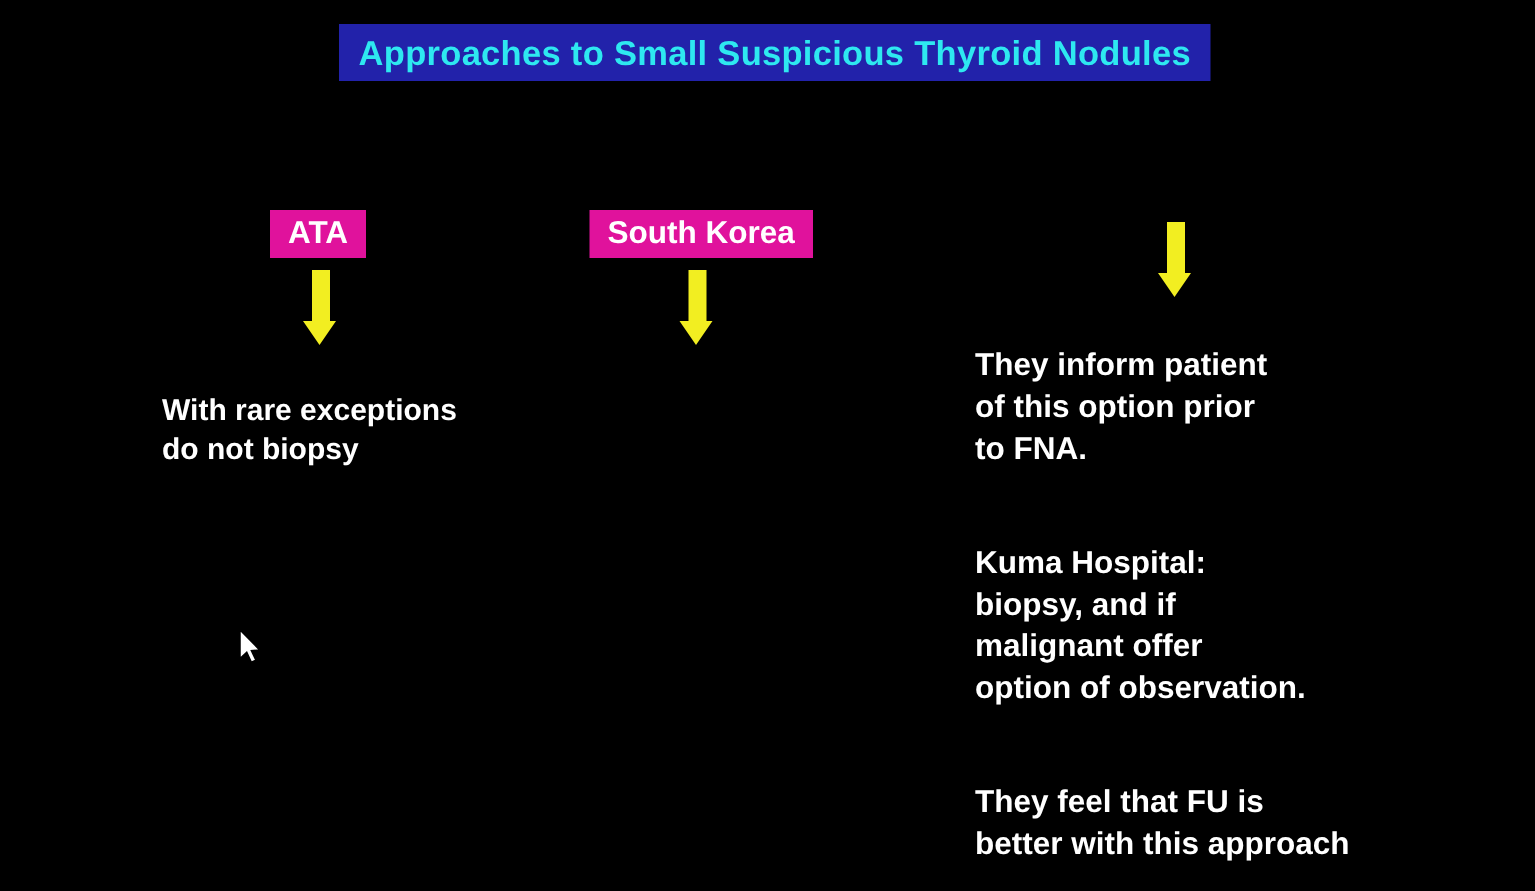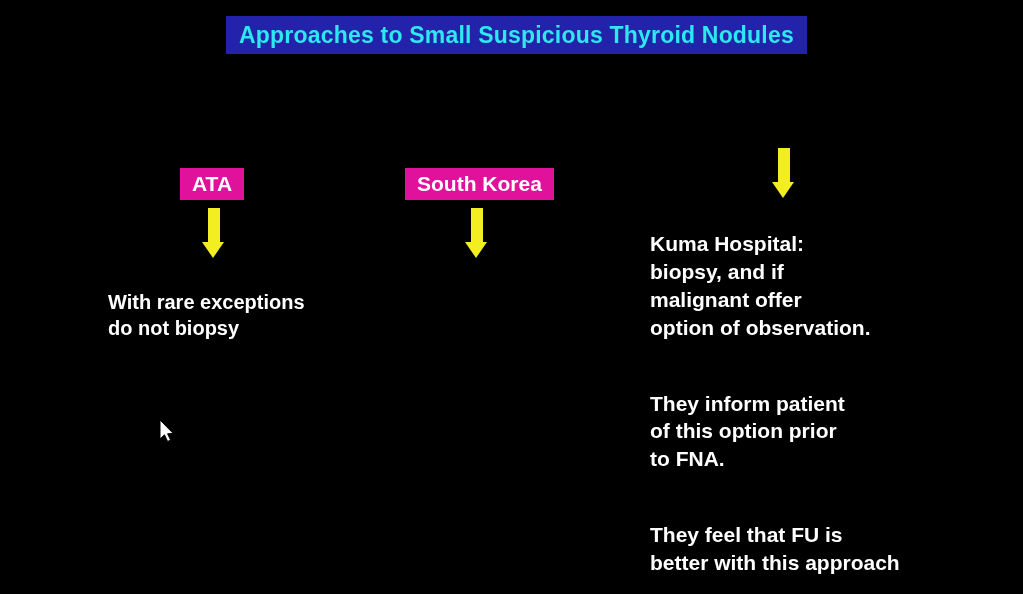--- a/index.html
+++ b/index.html
@@ -39,41 +39,40 @@
     font-weight: bold;
     letter-spacing: 0.2px;
     white-space: nowrap;
   }
   
   .column {
     position: absolute;
     top: 140px;
   }
   .col-1 { left: 108px; width: 250px; }
-  .col-2 { left: 375px; width: 250px; }
+  .col-2 { left: 363px; width: 250px; }
   .col-3 { left: 650px; width: 300px; }
 
   .label-row {
     display: flex;
     justify-content: flex-start;
   }
   .col-1 .label-row { padding-left: 72px; }
   .col-2 .label-row { padding-left: 30px; }
   .col-3 .label-row { padding-left: 96px; }
 
   .label-box {
     background: #e0129c;
     color: #ffffff;
     font-size: 21px;
     font-weight: bold;
     padding: 4px 12px 5px 12px;
     display: inline-block;
     line-height: 1.1;
     white-space: nowrap;
-    margin-top: 28px;
   }
   .arrow-wrap {
     height: 62px;
     position: relative;
   }
   .col-1 .arrow-wrap { padding-left: 99px; }
   .col-2 .arrow-wrap { padding-left: 95px; }
   .col-3 .arrow-wrap { padding-left: 127px; }
 
   .arrow {
@@ -160,27 +159,27 @@
   </div>
 
   <div class="column col-3">
     <div class="arrow-wrap">
       <div class="arrow">
         <div class="shaft"></div>
         <div class="head"></div>
       </div>
     </div>
     <div class="body-text">
+      <p>They inform patient
+of this option prior
+to FNA.</p>
       <p>Kuma Hospital:
 biopsy, and if
 malignant offer
 option of observation.</p>
-      <p>They inform patient
-of this option prior
-to FNA.</p>
       <p>They feel that FU is
 better with this approach</p>
     </div>
   </div>
 
   <svg class="cursor" viewBox="0 0 16 24" xmlns="http://www.w3.org/2000/svg">
     <polygon points="0,0 0,19 4.5,14.8 7.6,21.5 10.6,20.1 7.6,13.8 13.2,13.4" fill="#ffffff" stroke="#000000" stroke-width="1"></polygon>
   </svg>
 
 </div>

